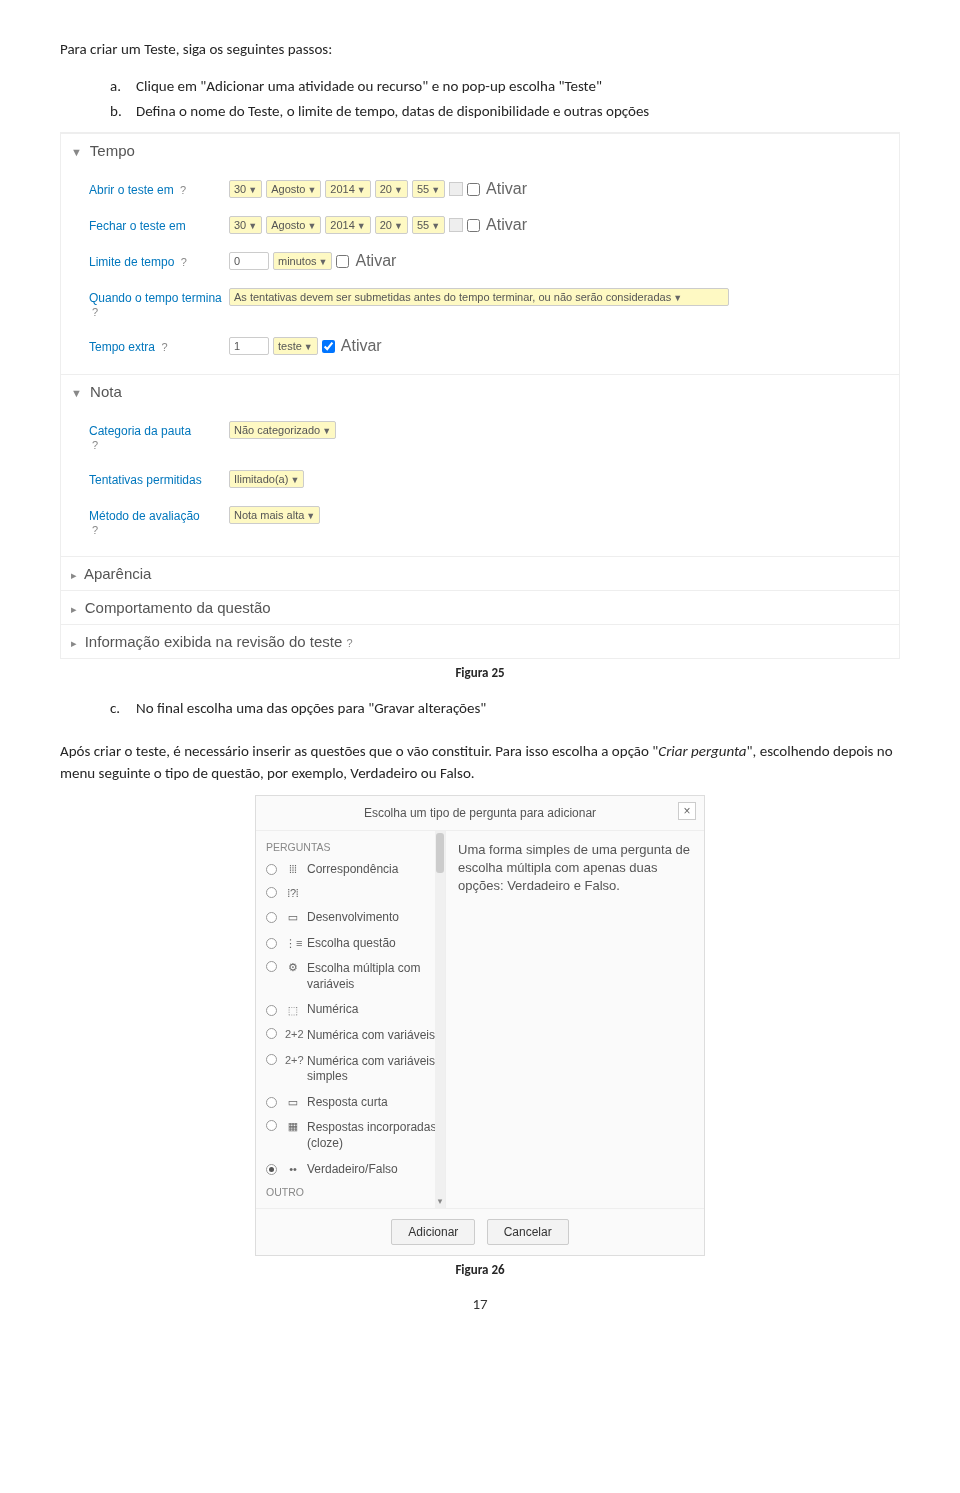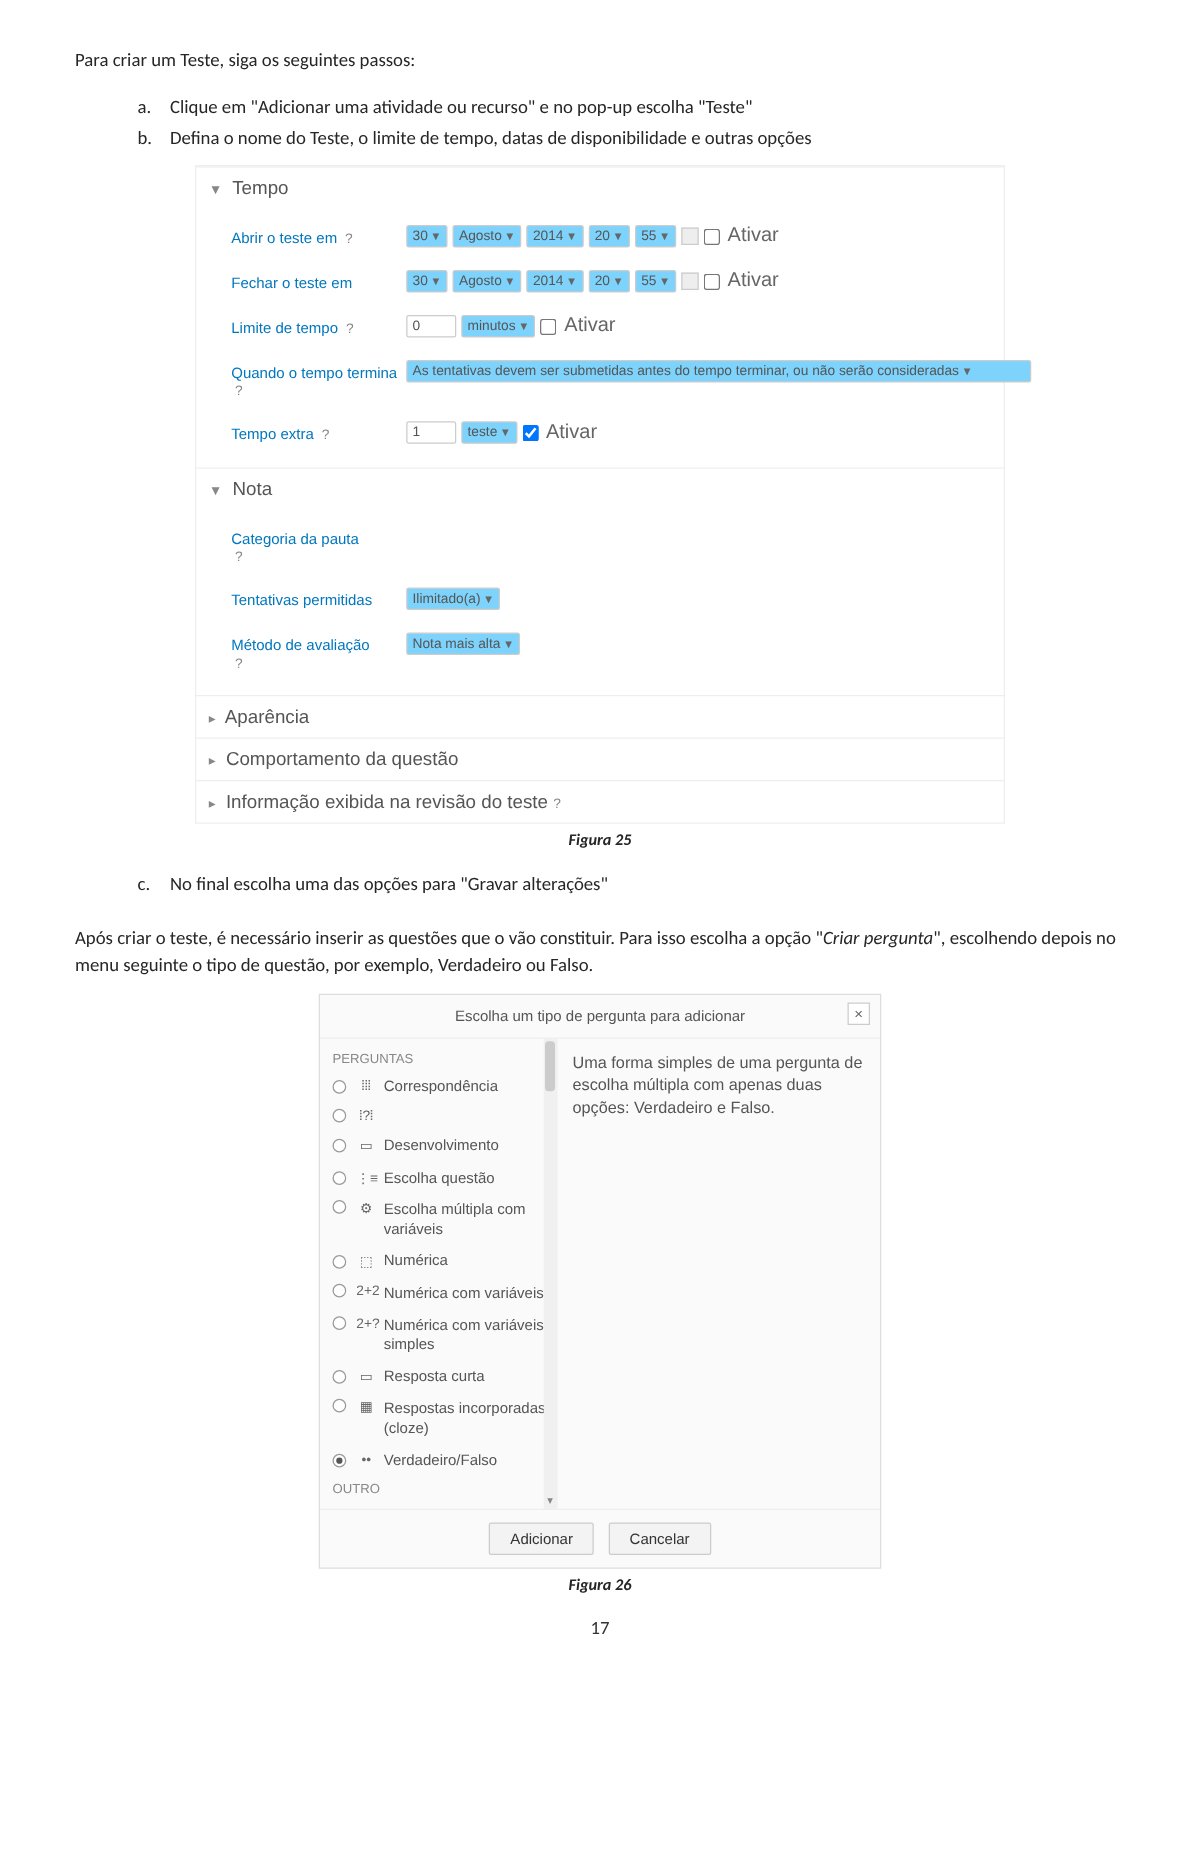--- a/index.html
+++ b/index.html
@@ -17,49 +17,49 @@
   .list-letter { width: 26px; flex-shrink: 0; }
   .list-text { flex: 1; }
 
   
   .shot {
     margin: 10px auto 0 auto;
     background: #fff;
     border: 1px solid #eee;
     font-family: Arial, sans-serif;
   }
-  .shot1 { width: 648px; font-size: 11.5px; }
+  .shot1 { width: 840px; font-size: 11.5px; }
 
   .section-header {
     font-size: 15px;
     color: #555;
     padding: 8px 10px;
     border-top: 1px solid #eee;
   }
   .section-header .caret { color: #888; margin-right: 4px; font-size: 11px; }
   .form-body { padding: 4px 10px 10px 28px; }
   .form-row { display: flex; align-items: flex-start; padding: 9px 0; }
   .form-label { width: 140px; flex-shrink: 0; color: #0277bd; font-size: 12px; padding-top: 3px; }
   .form-label .help { color: #888; font-size: 11px; margin-left: 3px; }
   .form-controls { flex: 1; display: flex; align-items: center; flex-wrap: wrap; gap: 4px; }
   .form-controls .sel, .form-controls .inp {
     border: 1px solid #ccc;
-    background: #7dd3fc;
+    background: #fef9c3;
     font-size: 11px;
     padding: 2px 4px;
     color: #555;
     border-radius: 2px;
   }
   .form-controls .sel .dd { color: #666; margin-left: 2px; font-size: 9px; }
   .form-controls .inp { background: #fff; width: 40px; }
   .form-controls .cal { width: 14px; height: 14px; background: #eee; border: 1px solid #ccc; display:inline-block; }
   .form-controls .chklbl { font-size: 16px; color: #666; margin-left: 2px; }
   .form-controls .wide-sel { min-width: 500px; }
 
-  .caption { text-align: center; font-weight: bold; font-size: 13px; margin-top: 6px; font-style: italic; }
+  .caption { text-align: center; font-weight: bold; font-size: 13px; margin-top: 6px; }
 
   .paragraph { margin-top: 22px; line-height: 1.45; }
   .paragraph .ital { font-style: italic; }
 
   
   .shot2 {
     width: 450px;
     margin: 10px auto 0 auto;
     border: 1px solid #ddd;
     background: #fafafa;
@@ -270,20 +270,23 @@
   <div class="section-header">
     <span class="caret">▼</span>
     <span>Nota</span>
   </div>
   <div class="form-body">
     <div class="form-row">
       <div class="form-label">
         <span>Categoria da pauta</span><br>
         <span class="help">?</span>
       </div>
+      <div class="form-controls">
+        <span class="sel"><span>Não categorizado</span><span class="dd">▼</span></span>
+      </div>
     </div>
     <div class="form-row">
       <div class="form-label">Tentativas permitidas</div>
       <div class="form-controls">
         <span class="sel"><span>Ilimitado(a)</span><span class="dd">▼</span></span>
       </div>
     </div>
     <div class="form-row">
       <div class="form-label">
         <span>Método de avaliação</span><br>

